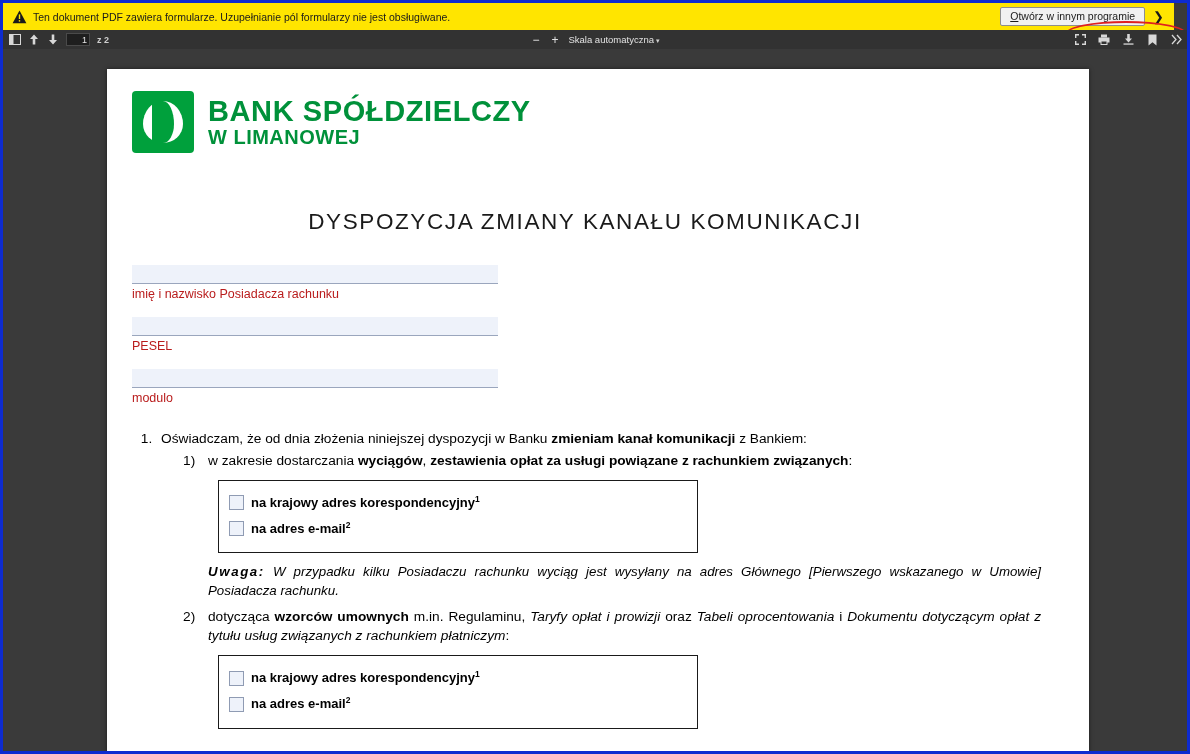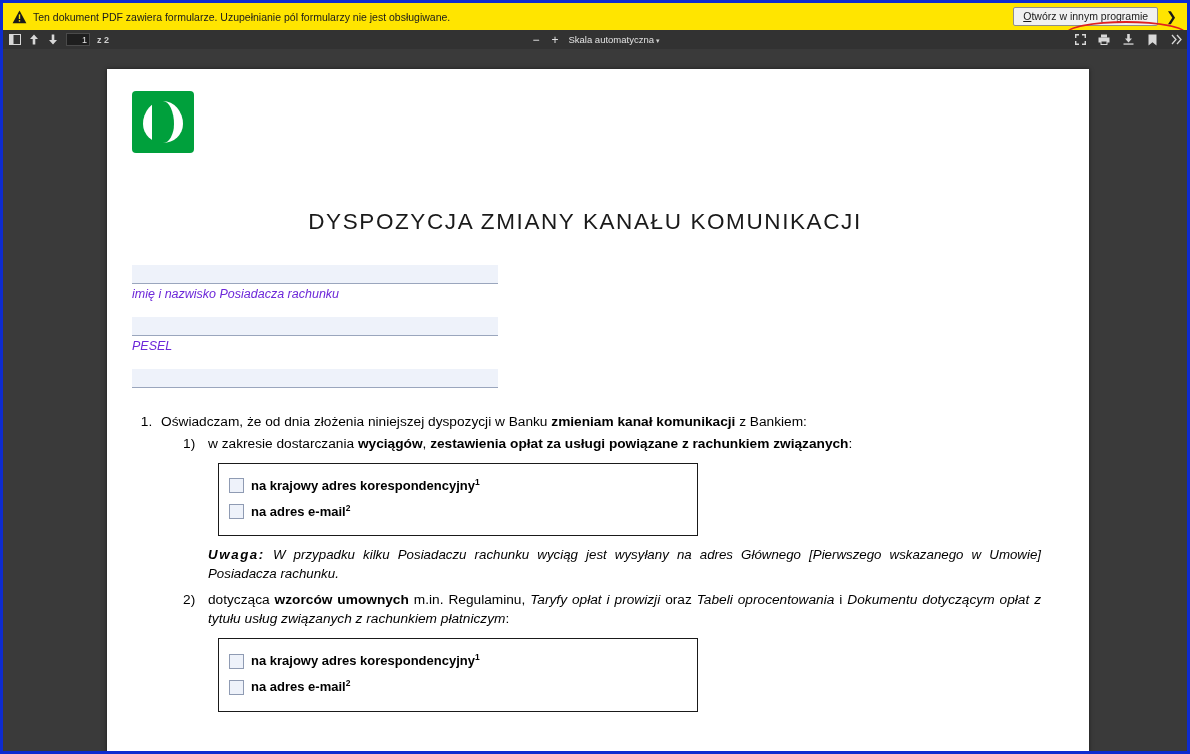--- a/index.html
+++ b/index.html
@@ -13,21 +13,21 @@
   #app {
     position: relative;
     width: 1190px; height: 754px;
     background: #3a3a3a;
     border: 3px solid #0d2bd0;
     overflow: hidden;
   }
 
   
   .warnbar {
-    position: absolute; top: 0; left: 0; right: 0; height: 27px;
+    position: absolute; top: 0; left: 0; right: 13px; height: 27px;
     background: #ffe500;
     display: flex; align-items: center;
     font-size: 10.5px; color: #1a1a1a;
     padding: 0 6px;
   }
   .warn-icon {
     width: 16px; height: 16px;
     display: flex; align-items: center; justify-content: center;
     margin-right: 6px; margin-left: 2px;
     flex: 0 0 auto;
@@ -159,21 +159,21 @@
   
   .fields { margin: 30px 0 0 3px; }
   .ffield {
     width: 366px; height: 19px;
     background: #eef2fa;
     border: none;
     border-bottom: 1px solid #9aa6bd;
     display: block;
   }
   .flabel {
-    font-size: 12.5px; font-style: italic; color: #6d28d9;
+    font-size: 12.5px; color: #b91c1c;
     margin: 3px 0 16px 0;
   }
 
   
   ol.mainlist {
     margin: 24px 0 0 0;
     padding-left: 27px;
     font-size: 13.7px;
     line-height: 1.45;
   }
@@ -303,31 +303,34 @@
     </div>
   </div>
 
   <div class="docarea">
     <div class="page">
       <div class="page-inner">
 
         <div class="logo-row">
           <div class="logo-mark"></div>
           <div class="logo-text">
+            <div class="l1">BANK SPÓŁDZIELCZY</div>
+            <div class="l2">W LIMANOWEJ</div>
           </div>
         </div>
 
         <h1 class="doctitle">DYSPOZYCJA ZMIANY KANAŁU KOMUNIKACJI</h1>
 
         <div class="fields">
           <input class="ffield" style="">
           <div class="flabel">imię i nazwisko Posiadacza rachunku</div>
           <input class="ffield" style="">
           <div class="flabel">PESEL</div>
           <input class="ffield" style="">
+          <div class="flabel">modulo</div>
         </div>
 
         <ol class="mainlist">
           <li>
             <span>Oświadczam, że od dnia złożenia niniejszej dyspozycji w Banku </span><b>zmieniam kanał komunikacji</b><span> z Bankiem:</span>
 
             <ol class="sublist">
               <li>
                 <span>w zakresie dostarczania </span><b>wyciągów</b><span>, </span><b>zestawienia opłat za usługi powiązane z rachunkiem związanych</b><span>:</span>
 

